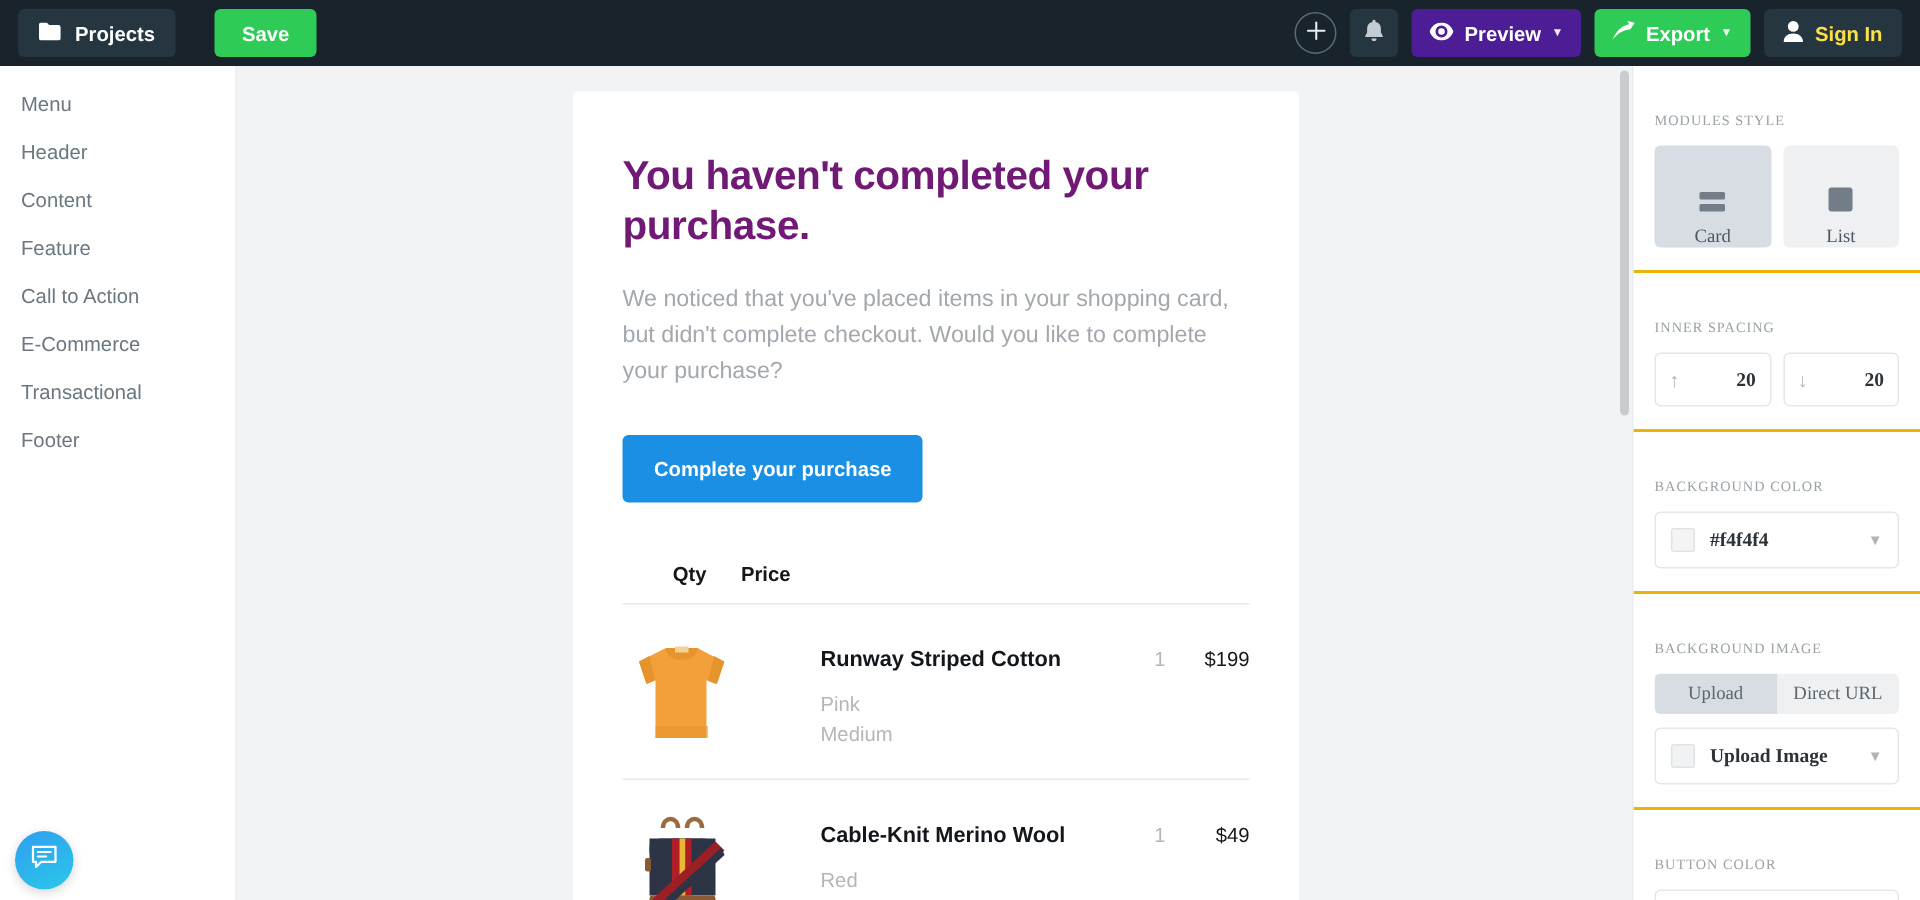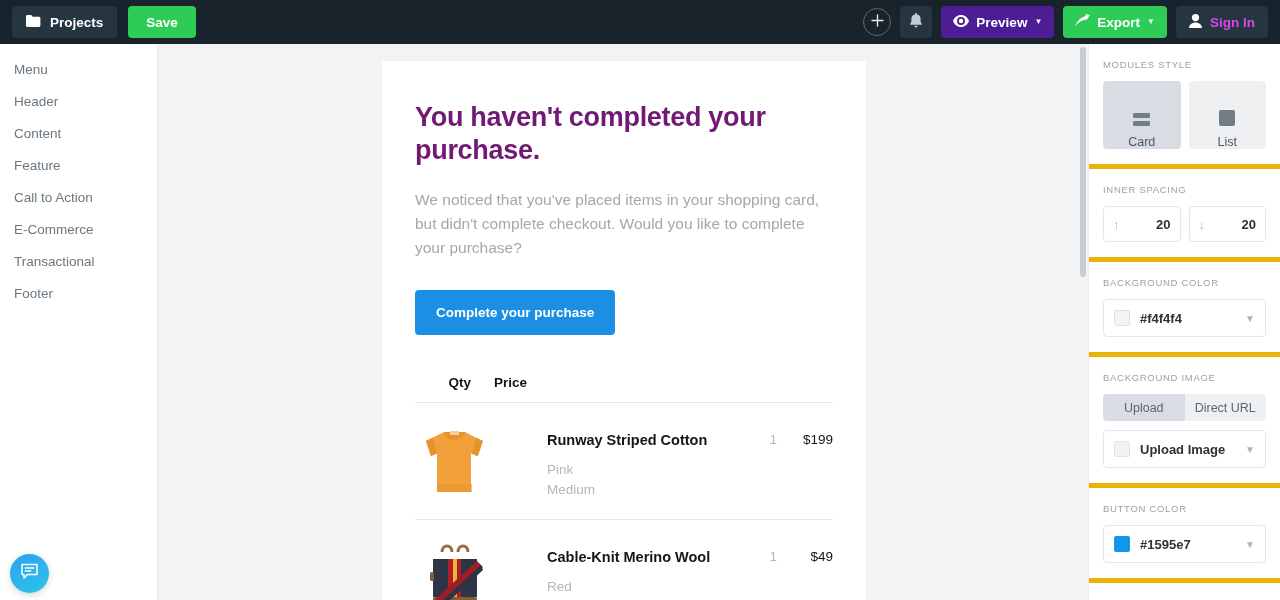--- a/index.html
+++ b/index.html
@@ -11,21 +11,21 @@
   }
 
   
   .topbar {
     position: absolute; top: 0; left: 0;
     width: 1280px; height: 44px;
     background: #18232c;
     display: flex; align-items: center;
     padding: 0 12px;
   }
-  .tb-left { display: flex; align-items: center; gap: 11px; }
+  .tb-left { display: flex; align-items: center; gap: 26px; }
   .tb-right { margin-left: auto; display: flex; align-items: center; gap: 9px; }
 
   .btn-projects {
     display: flex; align-items: center; gap: 9px;
     height: 32px; padding: 0 14px;
     background: #253641; border-radius: 4px;
     color: #ffffff; font-size: 13.5px; font-weight: bold;
     cursor: pointer; border: none;
   }
   .btn-save {
@@ -55,21 +55,21 @@
   .btn-export {
     display: flex; align-items: center; gap: 7px;
     height: 32px; padding: 0 12px;
     background: #2ecc56; border-radius: 4px; border: none;
     color: #fff; font-size: 13.5px; font-weight: bold; cursor: pointer;
   }
   .btn-signin {
     display: flex; align-items: center; gap: 8px;
     height: 32px; padding: 0 13px;
     background: #253641; border-radius: 4px; border: none;
-    color: #d946ef; font-size: 13.5px; font-weight: bold; cursor: pointer;
+    color: #fde047; font-size: 13.5px; font-weight: bold; cursor: pointer;
   }
   .caret { font-size: 8px; line-height: 1; opacity: .92; }
 
   
   .sidebar {
     position: absolute; top: 44px; left: 0;
     width: 158px; height: 556px;
     background: #ffffff;
     border-right: 1px solid #e9ebed;
     padding-top: 9px;
@@ -158,21 +158,21 @@
   }
 
   
   .rightpanel {
     position: absolute; top: 44px; right: 0;
     width: 192px; height: 556px;
     background: #ffffff;
     border-left: 1px solid #e9ebed;
     overflow: hidden;
   }
-  .sect { padding: 15px 14px 15px 14px; border-bottom: 5px solid #eab308; }
+  .sect { padding: 32px 14px 15px 14px; border-bottom: 2px solid #eab308; font-family: Liberation Serif, serif; }
   .sect-label {
     font-size: 9.5px; letter-spacing: .7px;
     color: #9aa1a7; text-transform: uppercase;
     margin-bottom: 11px;
   }
   .style-grid { display: flex; gap: 8px; }
   .style-opt {
     flex: 1; height: 68px; border-radius: 4px;
     display: flex; flex-direction: column;
     align-items: center; justify-content: flex-end; gap: 9px;

